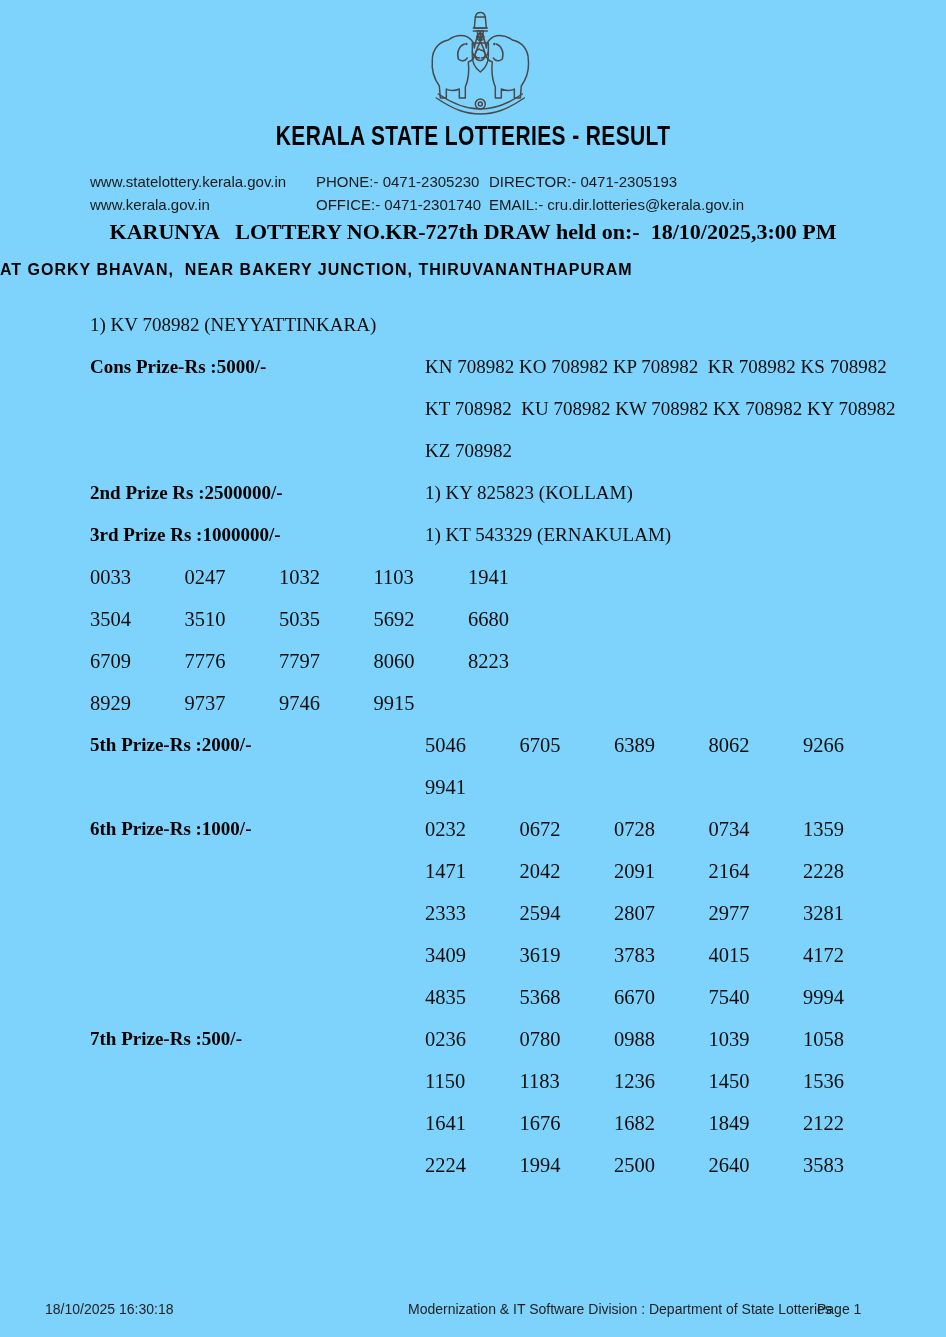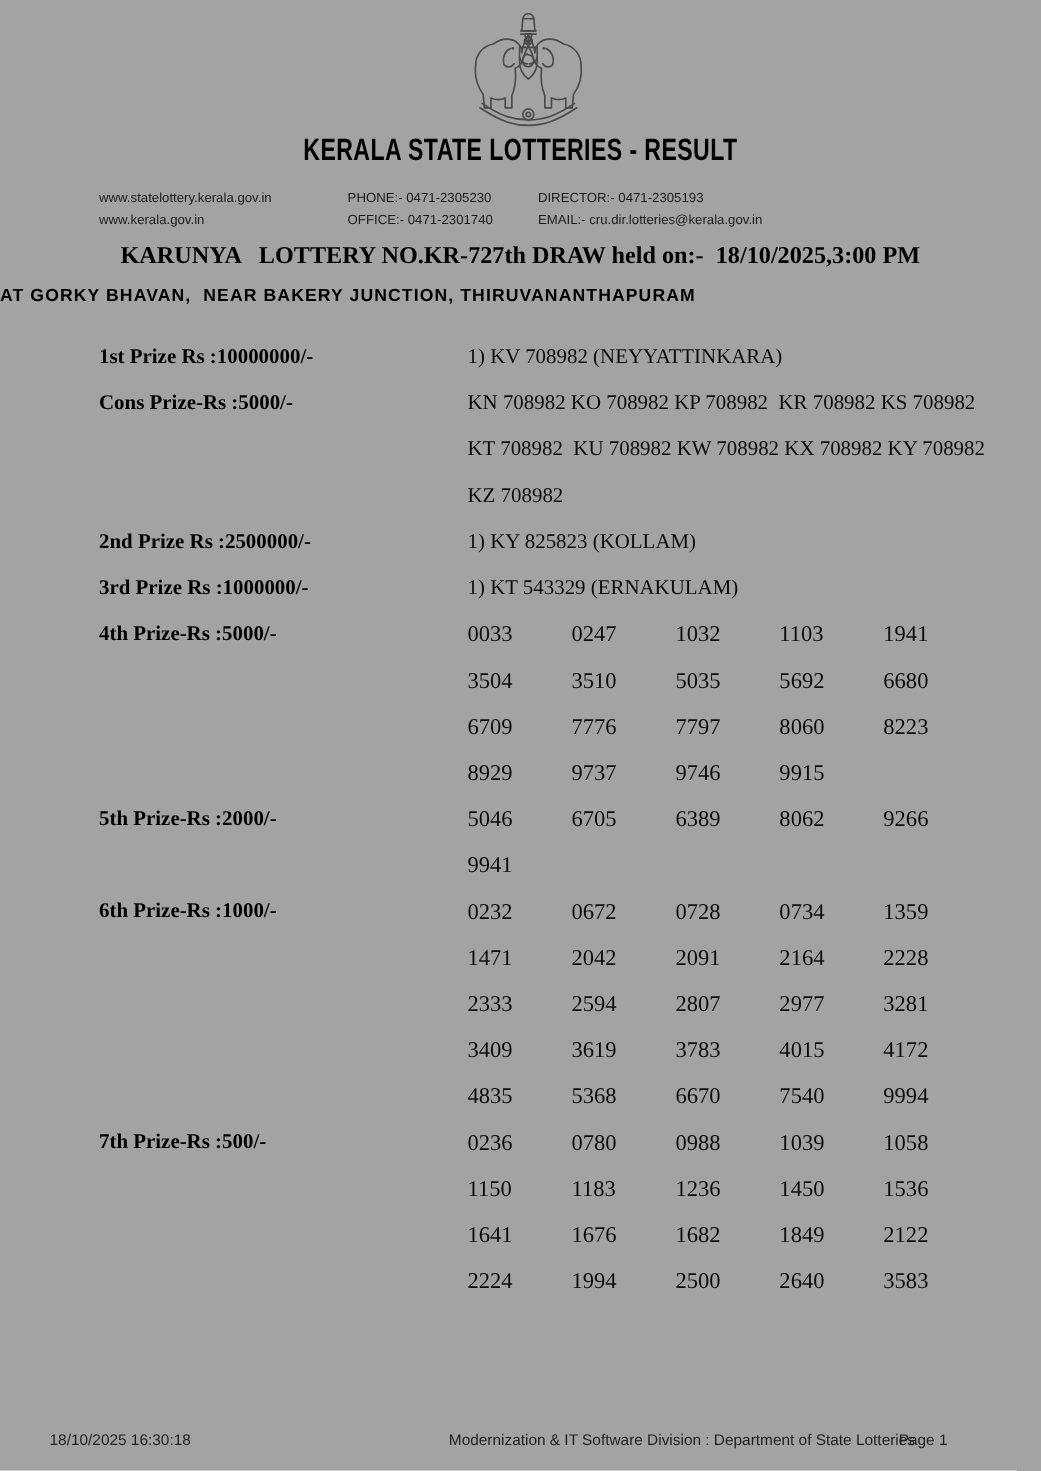--- a/index.html
+++ b/index.html
@@ -1,20 +1,20 @@
 <!DOCTYPE html>
 <html><head>
 <meta charset="utf-8">
 <style>
   html, body { margin: 0; padding: 0; background: #ffffff; }
   .doc {
     position: relative;
     width: 946px;
     height: 1337px;
-    background: #a3a3a3;
+    background: #7dd3fc;
     color: #0d0d0d;
     font-family: "Liberation Serif", serif;
     overflow: hidden;
     margin: 0 auto;
   }
 
   
   .emblem {
     position: absolute;
     top: 8px;
@@ -50,21 +50,21 @@
   }
 
   .contact {
     position: absolute;
     top: 173px;
     left: 90px;
     display: grid;
     grid-template-columns: 226px 173px auto;
     row-gap: 6px;
     font-family: "Liberation Sans", sans-serif;
-    font-size: 12px;
+    font-size: 15px;
     color: #1a1a1a;
     white-space: pre;
   }
 
   .draw-line {
     position: absolute;
     top: 219px;
     left: 0;
     width: 100%;
     text-align: center;
@@ -196,21 +196,20 @@
     <span>OFFICE:- 0471-2301740</span>
     <span>EMAIL:- cru.dir.lotteries@kerala.gov.in</span>
   </div>
 
   <div class="draw-line">KARUNYA   LOTTERY NO.KR-727th DRAW held on:-  18/10/2025,3:00 PM</div>
   <div class="venue-line">AT GORKY BHAVAN,  NEAR BAKERY JUNCTION, THIRUVANANTHAPURAM</div>
 
   <div class="main">
     <div>
         <div class="prize-group">
-          <div class="prize-label">1st Prize Rs :10000000/-</div>
           <div class="prize-lines">
             <div class="prize-line">1) KV 708982 (NEYYATTINKARA)</div>
           </div>
         </div>
         <div class="prize-group">
           <div class="prize-label">Cons Prize-Rs :5000/-</div>
           <div class="prize-lines">
             <div class="prize-line">KN 708982 KO 708982 KP 708982  KR 708982 KS 708982</div>
             <div class="prize-line">KT 708982  KU 708982 KW 708982 KX 708982 KY 708982</div>
             <div class="prize-line">KZ 708982</div>
@@ -224,21 +223,20 @@
         </div>
         <div class="prize-group">
           <div class="prize-label">3rd Prize Rs :1000000/-</div>
           <div class="prize-lines">
             <div class="prize-line">1) KT 543329 (ERNAKULAM)</div>
           </div>
         </div>
       </div>
     <div>
         <div class="prize-group">
-          <div class="prize-label">4th Prize-Rs :5000/-</div>
           <div class="num-grid">
             <div class="num-cell">0033</div>
             <div class="num-cell">0247</div>
             <div class="num-cell">1032</div>
             <div class="num-cell">1103</div>
             <div class="num-cell">1941</div>
             <div class="num-cell">3504</div>
             <div class="num-cell">3510</div>
             <div class="num-cell">5035</div>
             <div class="num-cell">5692</div>

